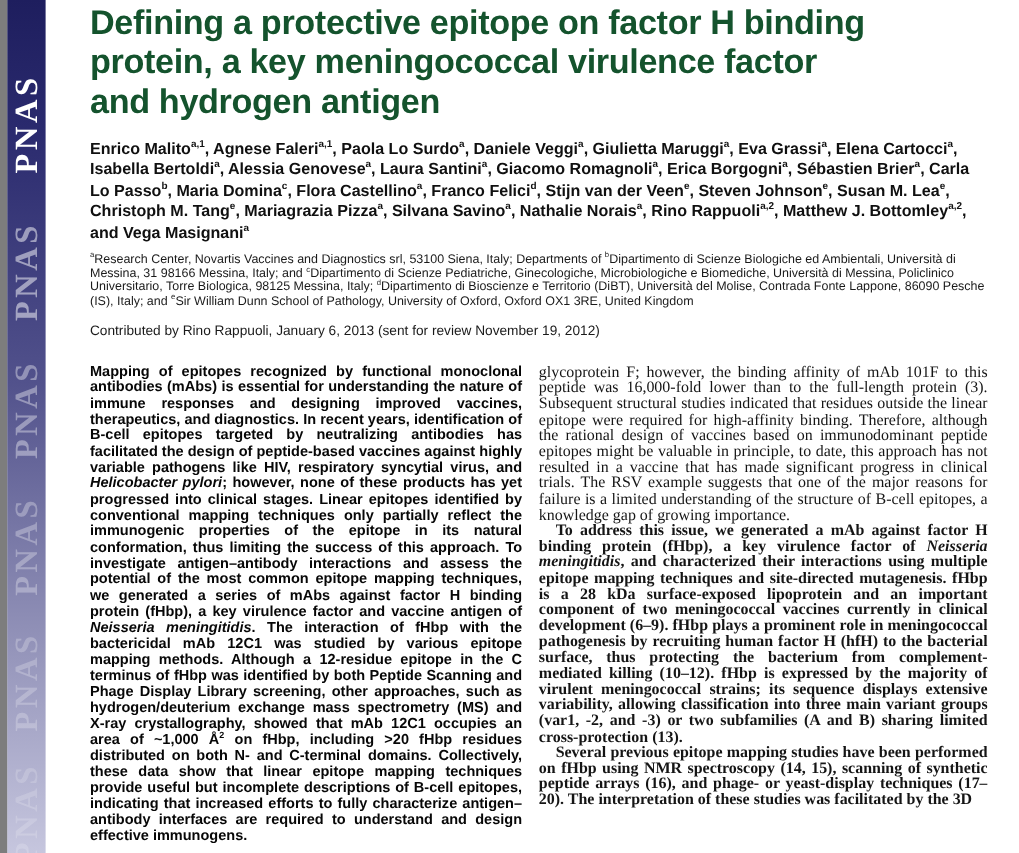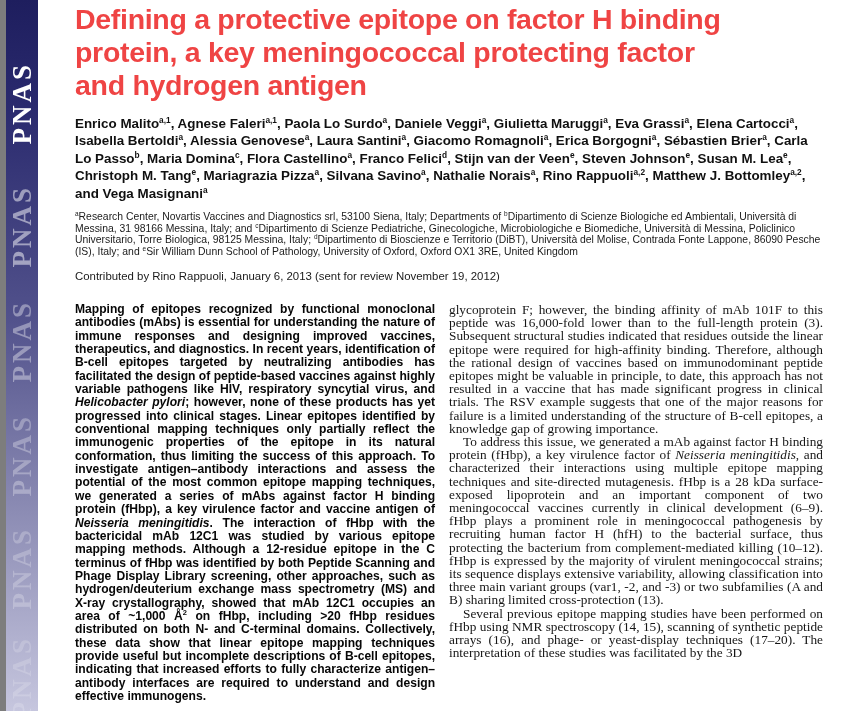--- a/index.html
+++ b/index.html
@@ -22,21 +22,21 @@
   .b0{top:62px;opacity:1;}
   .b1{top:185px;opacity:.5;}
   .b2{top:300px;opacity:.38;}
   .b3{top:414px;opacity:.3;}
   .b4{top:527px;opacity:.24;}
   .b5{top:636px;opacity:.18;}
   
   .content{position:absolute;left:75px;top:0;width:748px;}
   .title{
     margin-top:3px;font-weight:bold;font-size:28.5px;line-height:33px;
-    letter-spacing:-.3px;color:#ef4444;
+    letter-spacing:-.3px;color:#14532d;
   }
   .authors{
     margin-top:13px;font-weight:bold;font-size:13.4px;line-height:17.4px;color:#101010;
   }
   .affil{
     margin-top:9px;font-size:10.4px;line-height:11.6px;color:#1a1a1a;
   }
   .contrib{
     margin-top:13px;font-size:11.4px;color:#1a1a1a;
   }
@@ -48,40 +48,40 @@
   .colL{width:362px;}
   .colR{width:376px;}
   .abstract{
     font-weight:bold;font-size:12.1px;line-height:13.35px;text-align:justify;color:#070707;
   }
   .bodytext{
     font-family:"Liberation Serif", serif;font-size:13.3px;line-height:13.2px;
     text-align:justify;color:#151515;
   }
   .bodytext p{margin:0;}
-  .bodytext p.ind{text-indent:14px;}
+  .bodytext p.ind{text-indent:14px;font-weight:bold;}
   sup{font-size:62%;line-height:0;vertical-align:super;}
   .it{font-style:italic;}
 </style>
 </head>
 <body>
 
 <div class="sidebar">
   <span class="brand b0">PNAS</span>
   <span class="brand b1">PNAS</span>
   <span class="brand b2">PNAS</span>
   <span class="brand b3">PNAS</span>
   <span class="brand b4">PNAS</span>
   <span class="brand b5">PNAS</span>
 </div>
 
 <div class="content">
   <div class="title">
     <div>Defining a protective epitope on factor H binding</div>
-    <div>protein, a key meningococcal protecting factor</div>
+    <div>protein, a key meningococcal virulence factor</div>
     <div>and hydrogen antigen</div>
   </div>
   <div class="authors"><span>Enrico Malito</span><sup>a,1</sup><span>, Agnese Faleri</span><sup>a,1</sup><span>, Paola Lo Surdo</span><sup>a</sup><span>, Daniele Veggi</span><sup>a</sup><span>, Giulietta Maruggi</span><sup>a</sup><span>, Eva Grassi</span><sup>a</sup><span>, Elena Cartocci</span><sup>a</sup><span>, Isabella Bertoldi</span><sup>a</sup><span>, Alessia Genovese</span><sup>a</sup><span>, Laura Santini</span><sup>a</sup><span>, Giacomo Romagnoli</span><sup>a</sup><span>, Erica Borgogni</span><sup>a</sup><span>, Sébastien Brier</span><sup>a</sup><span>, Carla Lo Passo</span><sup>b</sup><span>, Maria Domina</span><sup>c</sup><span>, Flora Castellino</span><sup>a</sup><span>, Franco Felici</span><sup>d</sup><span>, Stijn van der Veen</span><sup>e</sup><span>, Steven Johnson</span><sup>e</sup><span>, Susan M. Lea</span><sup>e</sup><span>, Christoph M. Tang</span><sup>e</sup><span>, Mariagrazia Pizza</span><sup>a</sup><span>, Silvana Savino</span><sup>a</sup><span>, Nathalie Norais</span><sup>a</sup><span>, Rino Rappuoli</span><sup>a,2</sup><span>, Matthew J. Bottomley</span><sup>a,2</sup><span>, and Vega Masignani</span><sup>a</sup></div>
   <div class="affil"><sup>a</sup><span>Research Center, Novartis Vaccines and Diagnostics srl, 53100 Siena, Italy; Departments of </span><sup>b</sup><span>Dipartimento di Scienze Biologiche ed Ambientali, Università di Messina, 31 98166 Messina, Italy; and </span><sup>c</sup><span>Dipartimento di Scienze Pediatriche, Ginecologiche, Microbiologiche e Biomediche, Università di Messina, Policlinico Universitario, Torre Biologica, 98125 Messina, Italy; </span><sup>d</sup><span>Dipartimento di Bioscienze e Territorio (DiBT), Università del Molise, Contrada Fonte Lappone, 86090 Pesche (IS), Italy; and </span><sup>e</sup><span>Sir William Dunn School of Pathology, University of Oxford, Oxford OX1 3RE, United Kingdom</span></div>
   <div class="contrib">Contributed by Rino Rappuoli, January 6, 2013 (sent for review November 19, 2012)</div>
 </div>
 
 <div class="cols">
   <div class="colL">
     <div class="abstract"><span>Mapping of epitopes recognized by functional monoclonal antibodies (mAbs) is essential for understanding the nature of immune responses and designing improved vaccines, therapeutics, and diagnostics. In recent years, identification of B-cell epitopes targeted by neutralizing antibodies has facilitated the design of peptide-based vaccines against highly variable pathogens like HIV, respiratory syncytial virus, and </span><span class="it">Helicobacter pylori</span><span>; however, none of these products has yet progressed into clinical stages. Linear epitopes identified by conventional mapping techniques only partially reflect the immunogenic properties of the epitope in its natural conformation, thus limiting the success of this approach. To investigate antigen–antibody interactions and assess the potential of the most common epitope mapping techniques, we generated a series of mAbs against factor H binding protein (fHbp), a key virulence factor and vaccine antigen of </span><span class="it">Neisseria meningitidis</span><span>. The interaction of fHbp with the bactericidal mAb 12C1 was studied by various epitope mapping methods. Although a 12-residue epitope in the C terminus of fHbp was identified by both Peptide Scanning and Phage Display Library screening, other approaches, such as hydrogen/deuterium exchange mass spectrometry (MS) and X-ray crystallography, showed that mAb 12C1 occupies an area of ~1,000 Å</span><sup>2</sup><span> on fHbp, including &gt;20 fHbp residues distributed on both N- and C-terminal domains. Collectively, these data show that linear epitope mapping techniques provide useful but incomplete descriptions of B-cell epitopes, indicating that increased efforts to fully characterize antigen–antibody interfaces are required to understand and design effective immunogens.</span></div>

